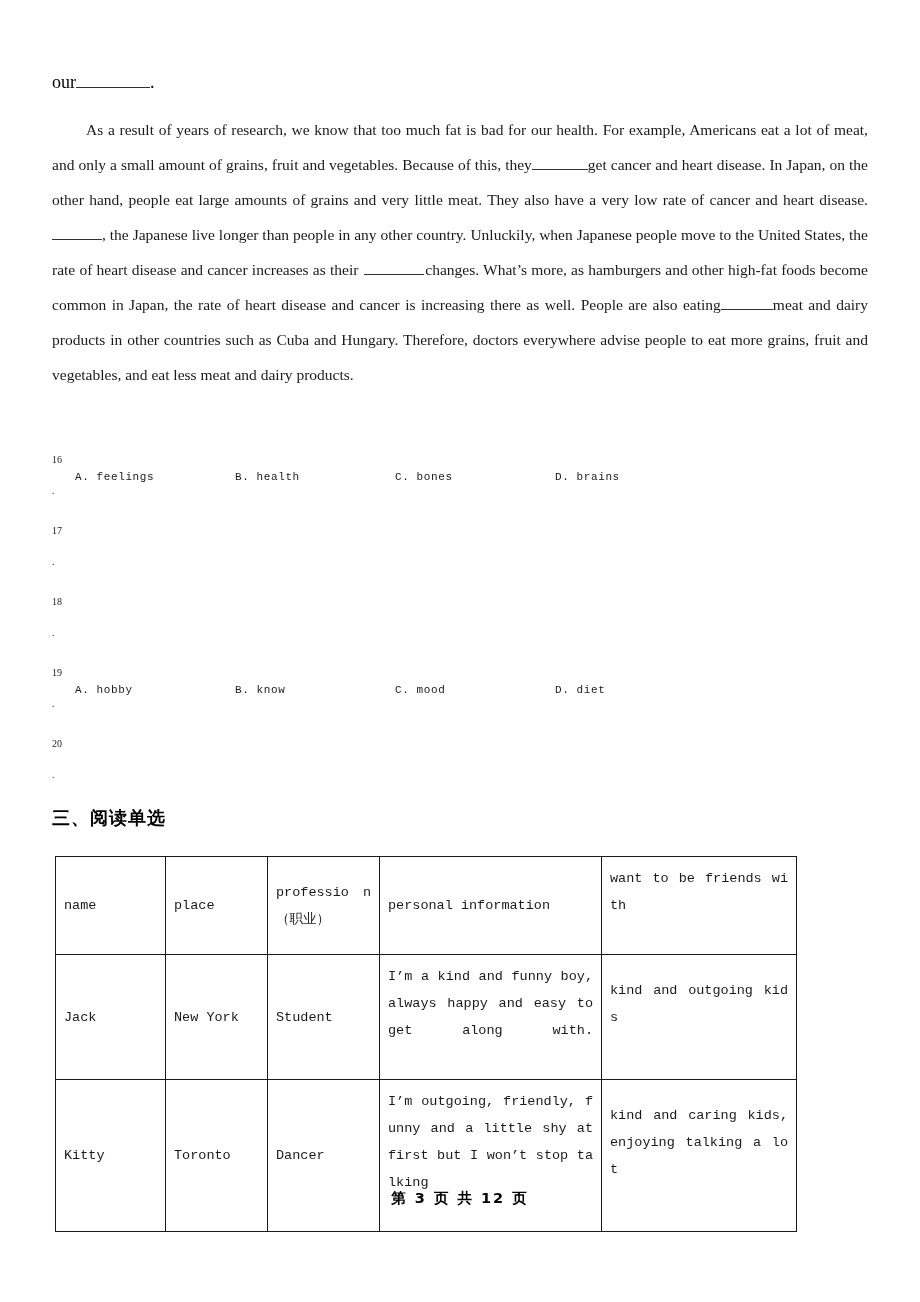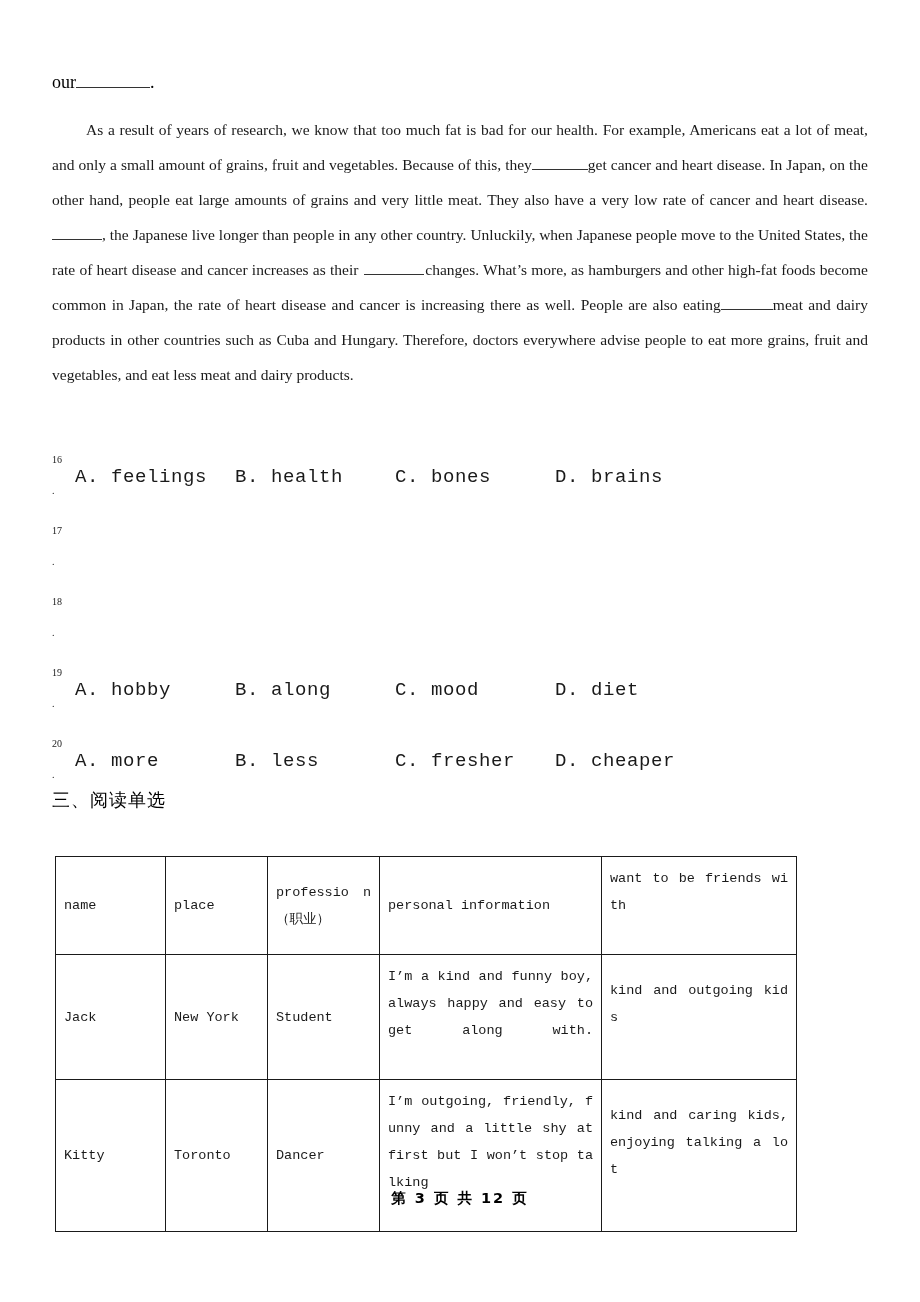--- a/index.html
+++ b/index.html
@@ -100,38 +100,38 @@
     position: absolute;
     left: 23px;
     top: 14px;
     width: 790px;
     height: 24px;
   }
   .opt {
     position: absolute;
     top: 0;
     font-family: "Liberation Mono", "DejaVu Sans Mono", monospace;
-    font-size: 19px;
+    font-size: 11px;
     letter-spacing: 0.6px;
     white-space: nowrap;
     color: #1a1a1a;
   }
   .opt.a { left: 0px; }
   .opt.b { left: 160px; }
   .opt.c { left: 320px; }
   .opt.d { left: 480px; }
 
   
   .section-heading {
     position: absolute;
     left: 52px;
-    top: 788px;
+    top: 806px;
     font-family: "DejaVu Sans", "Liberation Sans", sans-serif;
     font-size: 18px;
-    font-weight: normal;
+    font-weight: bold;
     letter-spacing: 1px;
     color: #000;
   }
 
   
   .info-table {
     position: absolute;
     left: 55px;
     top: 856px;
     width: 656px;
@@ -225,36 +225,30 @@
       </div>
     </div>
 
     <div class="question">
       <div class="q-num">
         <span class="num-digits">19</span>
         <span class="num-dot">.</span>
       </div>
       <div class="q-options">
         <span class="opt a">A. hobby</span>
-        <span class="opt b">B. along</span>
+        <span class="opt b">B. know</span>
         <span class="opt c">C. mood</span>
         <span class="opt d">D. diet</span>
       </div>
     </div>
 
     <div class="question">
       <div class="q-num">
         <span class="num-digits">20</span>
         <span class="num-dot">.</span>
-      </div>
-      <div class="q-options">
-        <span class="opt a">A. more</span>
-        <span class="opt b">B. less</span>
-        <span class="opt c">C. fresher</span>
-        <span class="opt d">D. cheaper</span>
       </div>
     </div>
 
   </div>
 
   <div class="section-heading">三、阅读单选</div>
 
   <table class="info-table">
     <tbody>
       <tr class="row-head">

